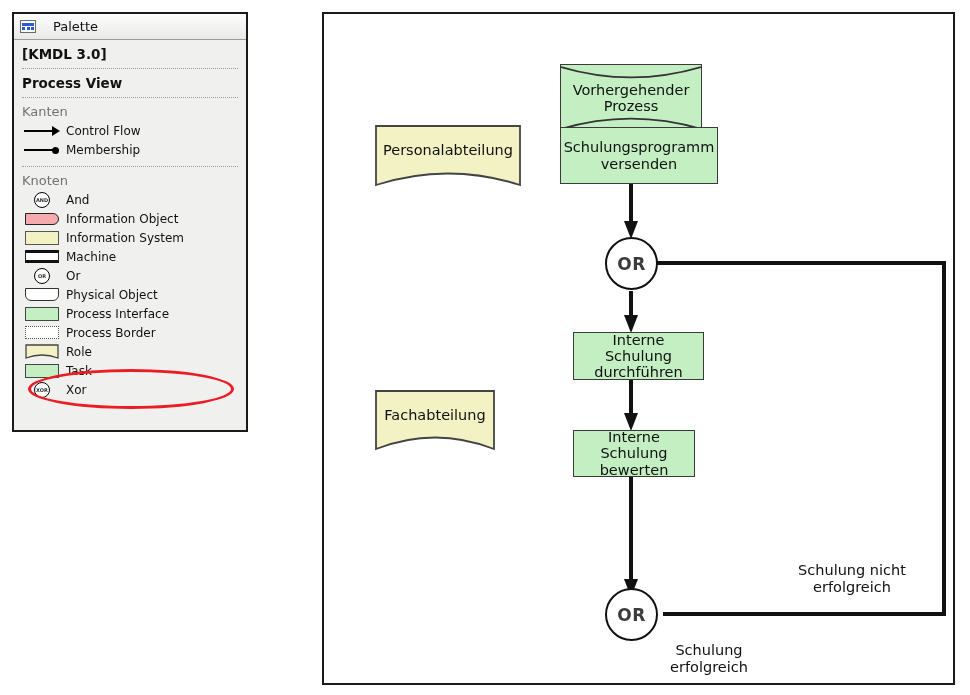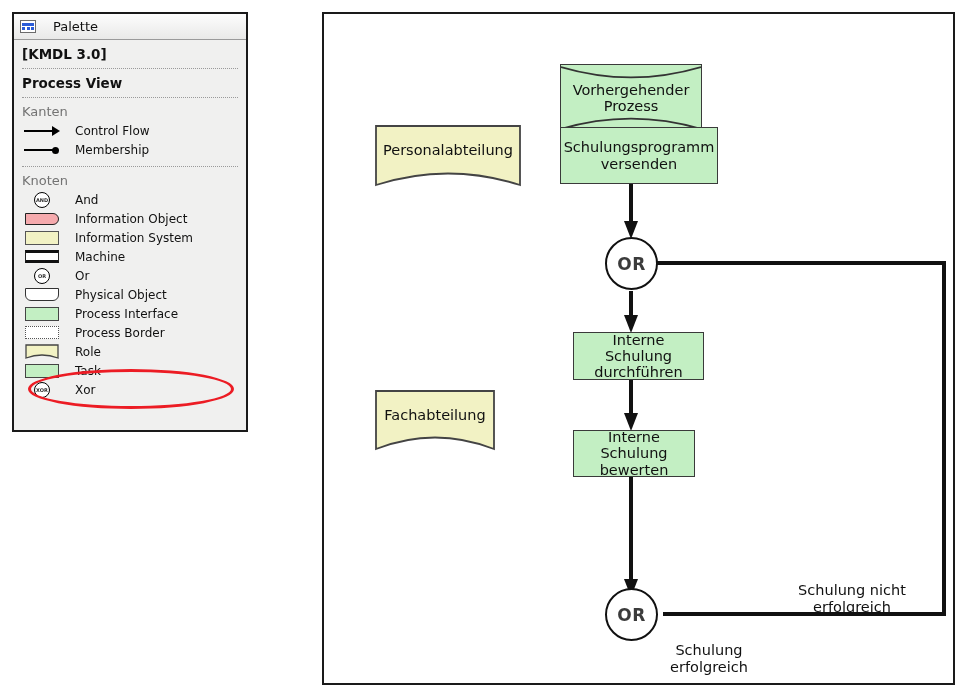--- a/index.html
+++ b/index.html
@@ -79,21 +79,21 @@
   }
   .pal-item {
     display: flex;
     align-items: center;
     height: 19px;
     padding-left: 2px;
   }
   .pal-item-label {
     font-size: 12px;
     color: #111;
-    margin-left: 13px;
+    margin-left: 4px;
     white-space: nowrap;
   }
   .ico-box {
     width: 40px;
     height: 17px;
     flex: 0 0 40px;
     position: relative;
     display: flex;
     align-items: center;
     justify-content: center;
@@ -479,21 +479,21 @@
         <svg width="122" height="62" viewBox="0 0 122 62">
           <path d="M2,2 L120,2 L120,60 Q61,37 2,60 Z" fill="#f2f2c4" stroke="#444" stroke-width="1.8"></path>
         </svg>
         <span class="role-text">Fachabteilung</span>
       </div>
 
       <div class="or-node" style="left:281px; top:574px; width:53px; height:53px;">
         <span class="or-label">OR</span>
       </div>
 
-      <div class="edge-label" style="left:438px; top:568px; width:180px;">Schulung nicht
+      <div class="edge-label" style="left:438px; top:548px; width:180px;">Schulung nicht
 erfolgreich</div>
 
       <div class="edge-label" style="left:300px; top:628px; width:170px; text-align:center;">Schulung
 erfolgreich</div>
 
     </div>
   </div>
 
 </div>
 

